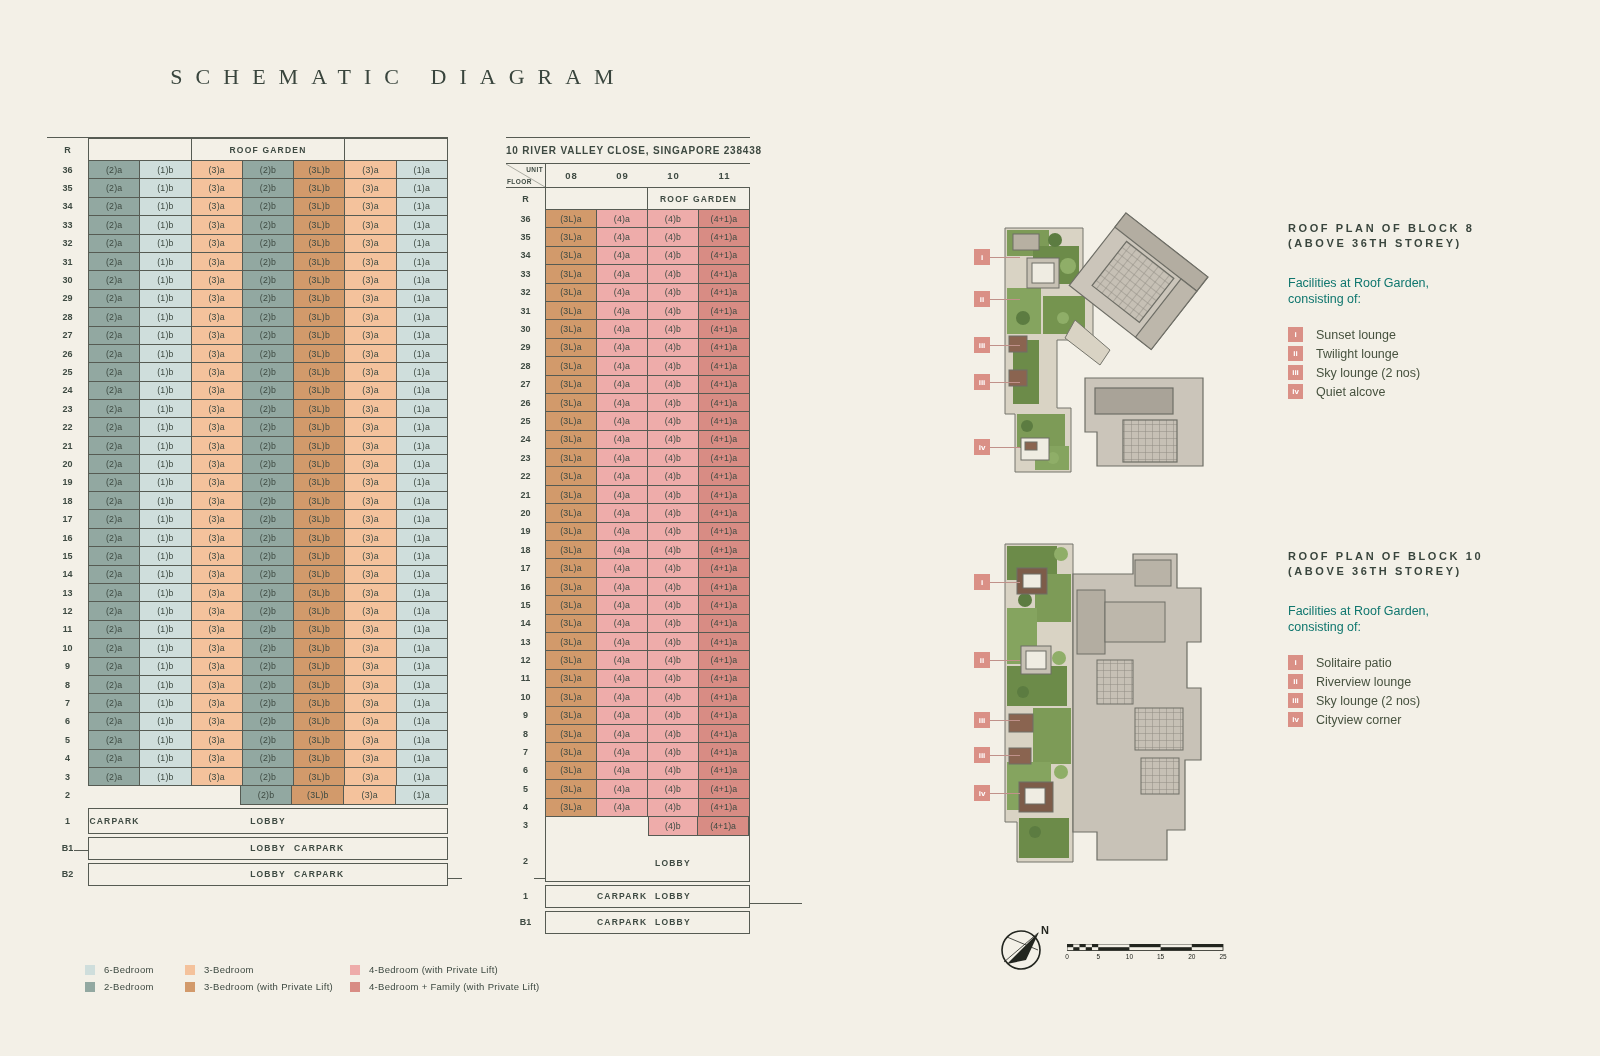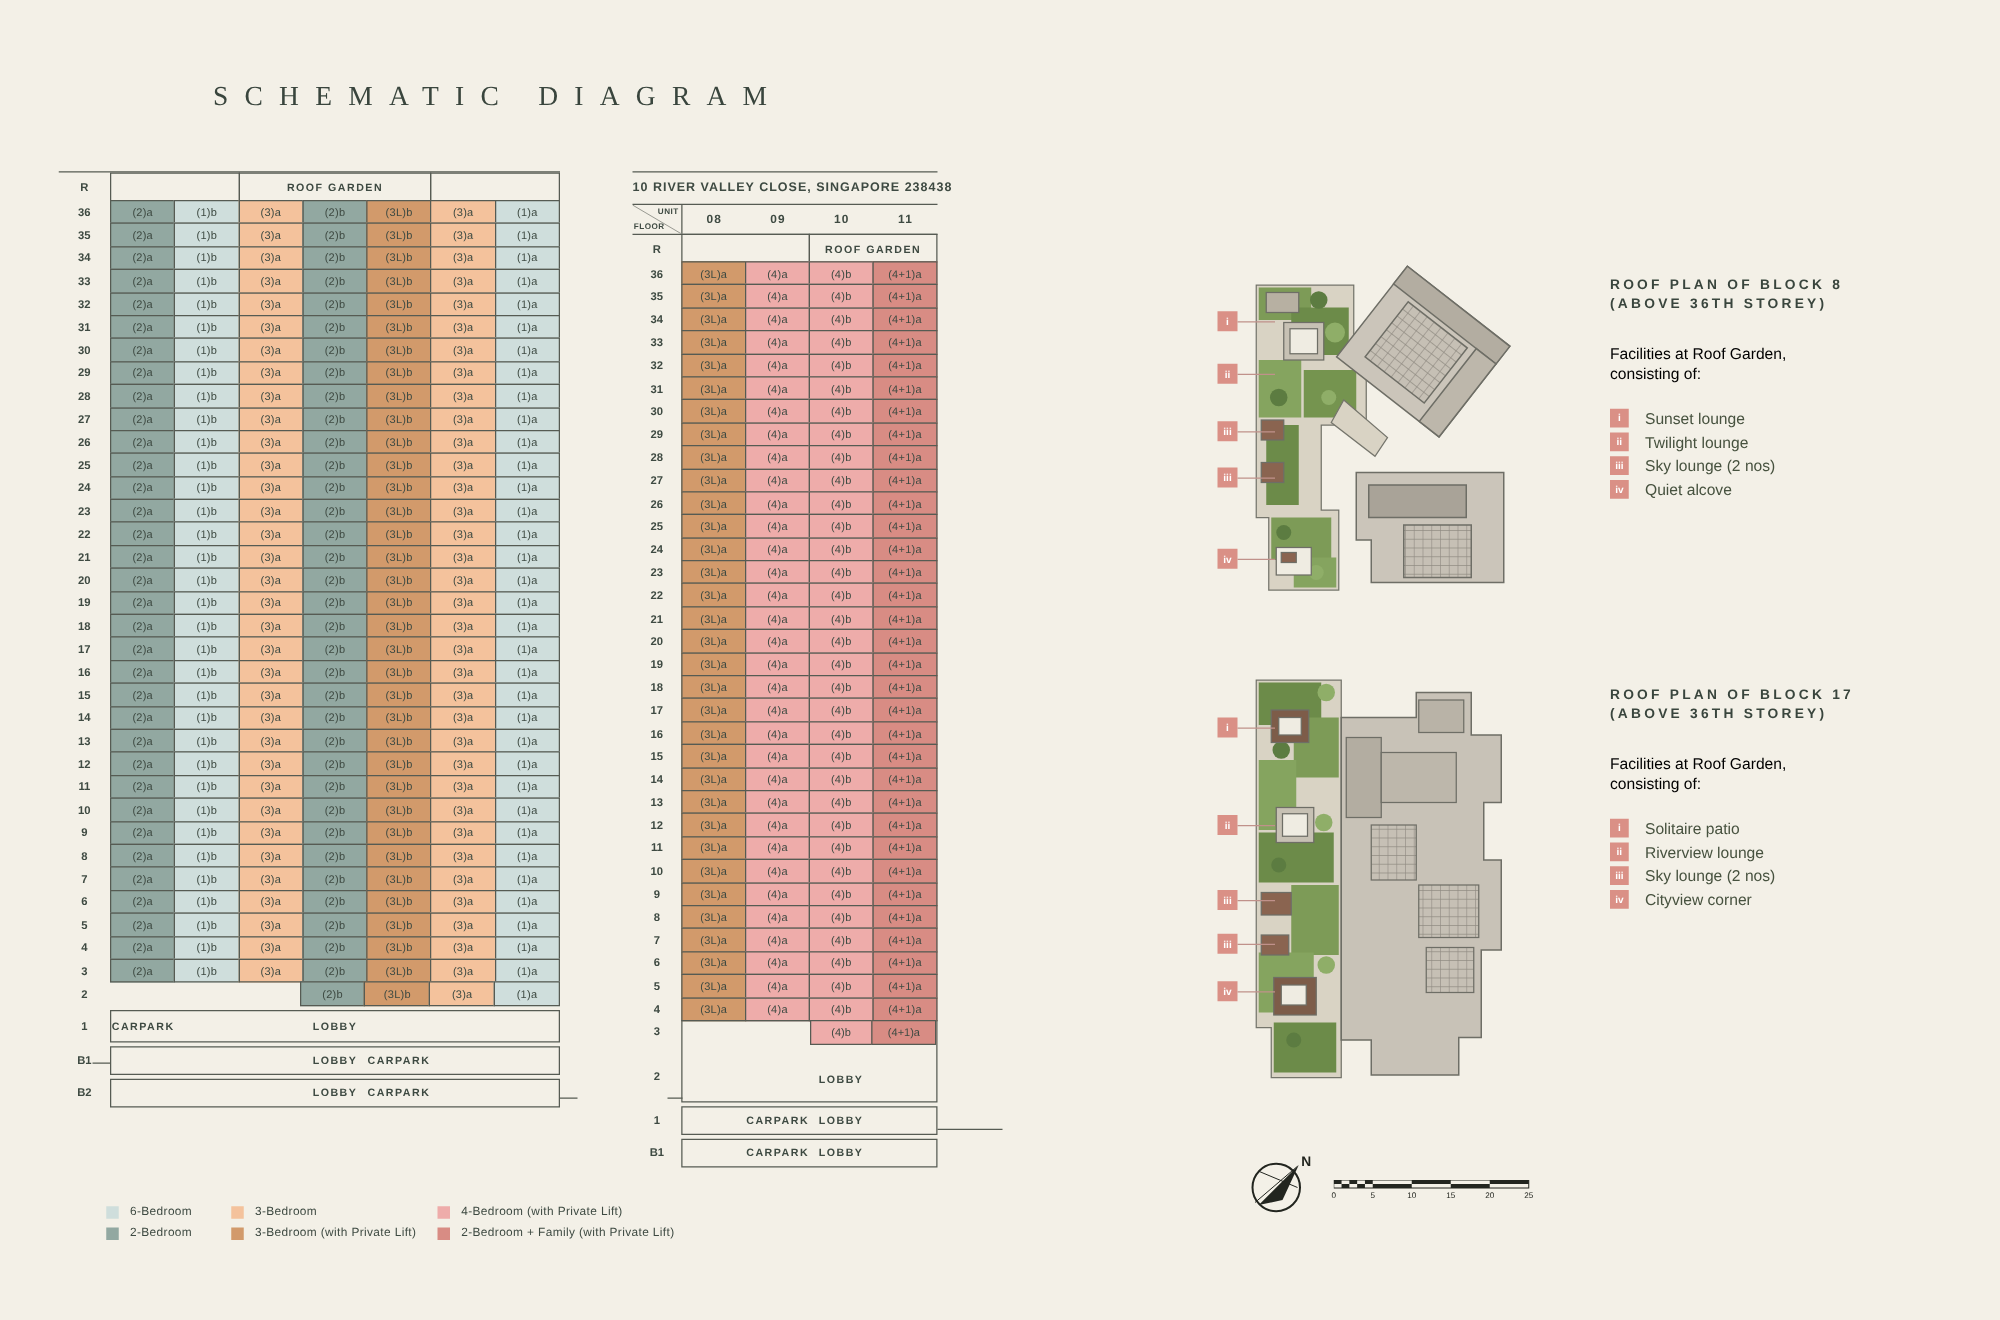--- a/index.html
+++ b/index.html
@@ -71,21 +71,21 @@
   .badge{background:var(--marker);color:#fff;font-weight:bold;
     display:flex;align-items:center;justify-content:center;font-size:8px;}
   .pmark{position:absolute;width:16px;height:16px;}
   .pmark .badge{width:16px;height:16px;}
   .pmark-line{position:absolute;left:16px;top:8px;width:30px;height:1px;background:#c0918a;}
 
   .roof-text{position:absolute;left:1288px;width:260px;}
   #rooftext8{top:221px;} #rooftext10{top:549px;}
   .roof-heading{font-size:11px;font-weight:bold;letter-spacing:2.6px;line-height:15px;
     color:var(--serif-ink);white-space:nowrap;}
-  .roof-intro{margin-top:24px;font-size:12.5px;line-height:16px;color:#000000;}
+  .roof-intro{margin-top:24px;font-size:12.5px;line-height:16px;color:#0f766e;}
   .fac-list{margin-top:18px;}
   .fac-row{display:flex;align-items:center;height:19px;}
   .fac-badge{width:15px;height:15px;margin-right:13px;flex:none;}
   .fac-label{font-size:12.5px;color:#47523f;white-space:nowrap;}
 
   
   #compass{position:absolute;left:995px;top:920px;width:56px;height:56px;}
   #compass-n{position:absolute;right:2px;top:4px;font-size:11px;font-weight:bold;color:#22251f;}
   #scalebar{position:absolute;left:1060px;top:944px;width:175px;height:22px;}
   #scalebar svg{position:absolute;left:7px;top:0;}
@@ -928,21 +928,21 @@
           <div class="legend-label">3-Bedroom (with Private Lift)</div>
         </div>
       </div>
       <div class="legend-col" style="left: 265px;">
         <div class="legend-item">
           <div class="legend-swatch" style="background: rgb(238, 172, 170);"></div>
           <div class="legend-label">4-Bedroom (with Private Lift)</div>
         </div>
         <div class="legend-item">
           <div class="legend-swatch" style="background: rgb(216, 140, 132);"></div>
-          <div class="legend-label">2-Bedroom + Family (with Private Lift)</div>
+          <div class="legend-label">4-Bedroom + Family (with Private Lift)</div>
         </div>
       </div>
     </div>
 
   <div class="plan" id="plan8">
     <svg viewBox="0 0 300 285">
       <defs>
         <pattern id="skl8" width="7" height="7" patternUnits="userSpaceOnUse">
           <rect width="7" height="7" fill="#c6c0b5"></rect>
           <path d="M0 0H7M0 0V7" stroke="#918c83" stroke-width="1"></path>
@@ -1095,21 +1095,21 @@
           <div class="fac-label">Sky lounge (2 nos)</div>
         </div>
         <div class="fac-row">
           <div class="badge fac-badge">iv</div>
           <div class="fac-label">Quiet alcove</div>
         </div>
       </div>
   </div>
 
   <div class="roof-text" id="rooftext10">
-    <div class="roof-heading">ROOF PLAN OF BLOCK 17</div>
+    <div class="roof-heading">ROOF PLAN OF BLOCK 10</div>
     <div class="roof-heading">(ABOVE 36TH STOREY)</div>
     <div class="roof-intro">
       <span>Facilities at Roof Garden,</span><br>
       <span>consisting of:</span>
     </div>
     <div class="fac-list" id="fac1">
         <div class="fac-row">
           <div class="badge fac-badge">i</div>
           <div class="fac-label">Solitaire patio</div>
         </div>

